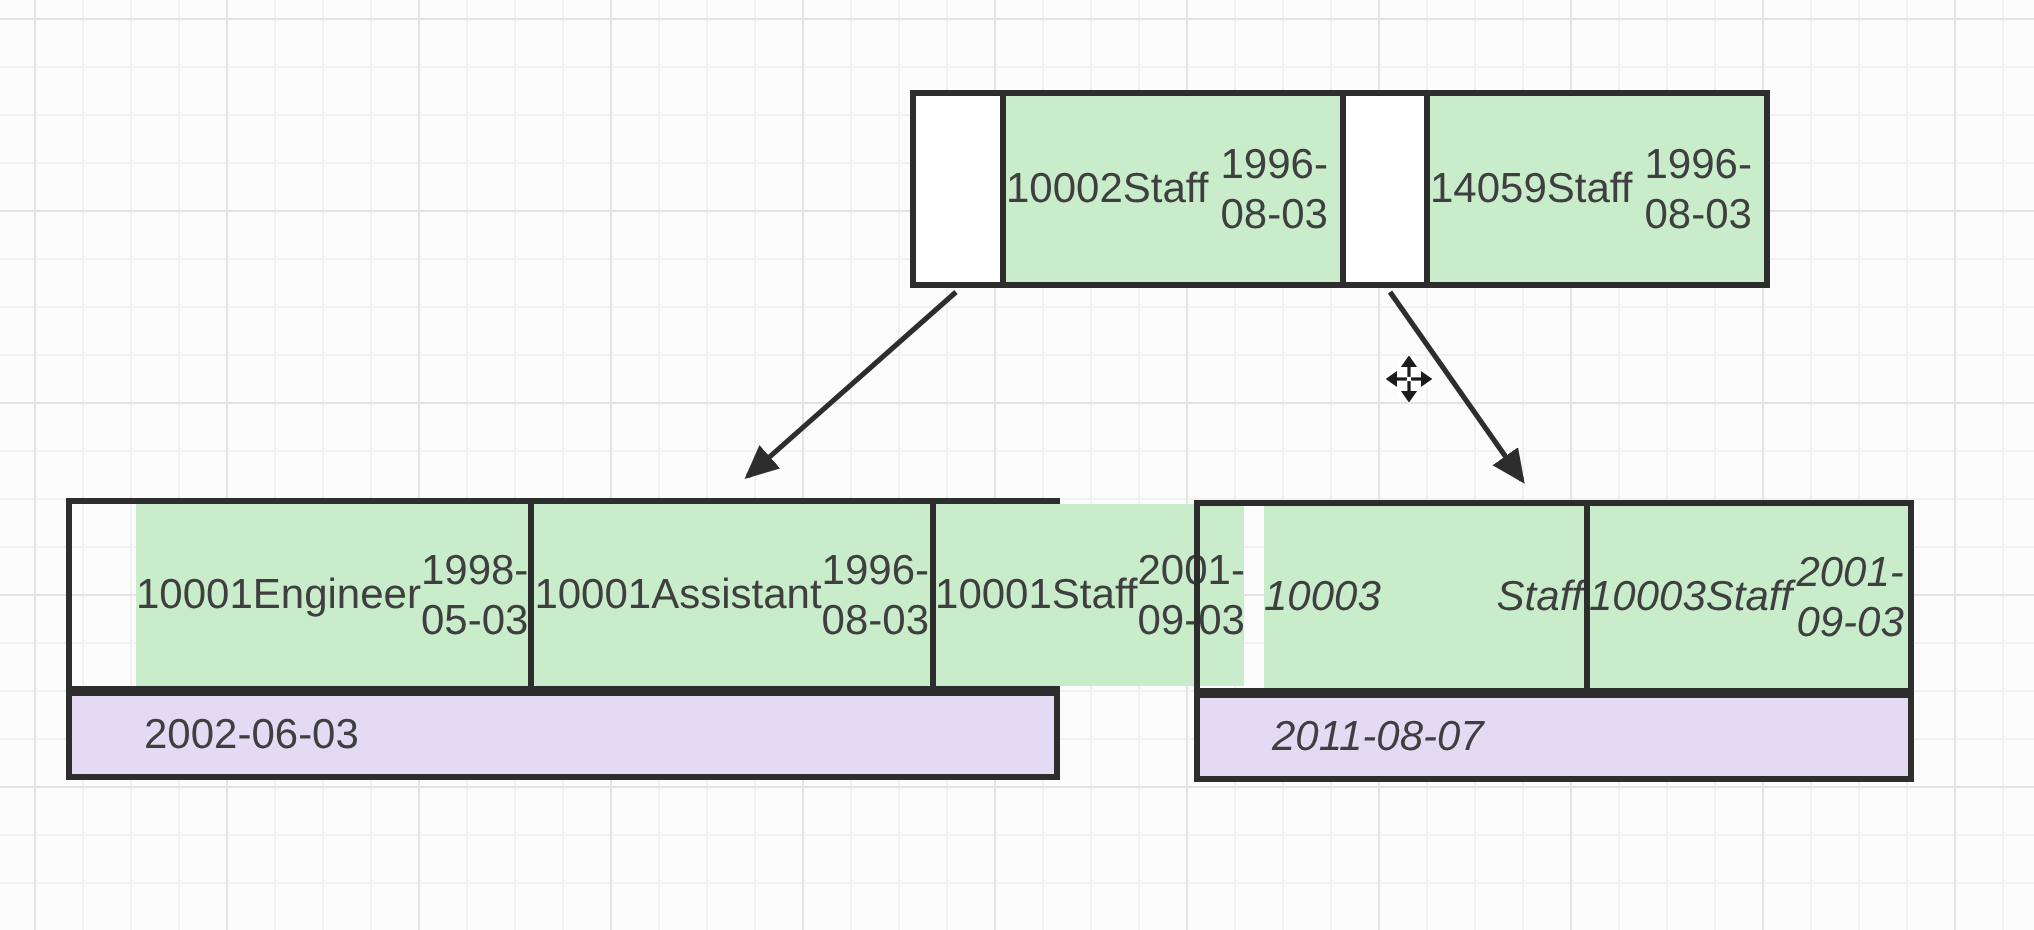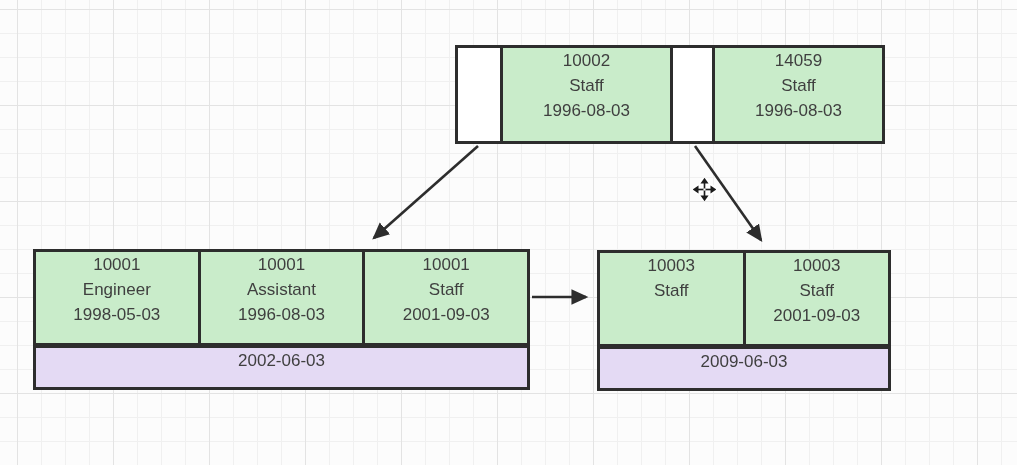--- a/index.html
+++ b/index.html
@@ -14,29 +14,29 @@
       linear-gradient(to bottom, var(--grid-major,#e3e3e3) 1px, transparent 1px),
       linear-gradient(to right, var(--grid-minor,#f0f0f0) 1px, transparent 1px),
       linear-gradient(to bottom, var(--grid-minor,#f0f0f0) 1px, transparent 1px);
     background-size:96px 96px,96px 96px,24px 24px,24px 24px;
     background-position:17px 9px,17px 9px,17px 9px,17px 9px;
   }
   .node{position:absolute;box-sizing:border-box;}
   .row{display:flex;box-sizing:border-box;border:3px solid var(--border,#2d2d2d);}
   .cell{
     box-sizing:border-box;flex:1 1 0;
-    display:flex;flex-direction:column;align-items:center;justify-content:flex-start;
-    color:var(--text,#3f3f3f);font-size:17px;line-height:25px;text-align:center;
+    display:flex;flex-direction:row;align-items:center;justify-content:space-between;
+    color:var(--text,#3f3f3f);font-size:21px;line-height:25px;text-align:center;
   }
   .cell + .cell{border-left:3px solid var(--border,#2d2d2d);}
   .key-cell{background:var(--key-fill,#c9ecca);}
   .pointer-cell{background:#ffffff;flex:0 0 42px;}
-  .value-cell{background:var(--value-fill,#e4daf4);}
+  .value-cell{background:var(--value-fill,#e4daf4);padding-left:36px;}
   .root-row{height:99px;}
-  .key-row{height:97px;}
+  .key-row{height:97px;padding-left:32px;}
   .value-row{height:44px;font-size:17px;}
   .connectors{position:absolute;left:0;top:0;pointer-events:none;}
   .cursor{position:absolute;pointer-events:none;}
 </style>
 </head>
 <body>
 
 <div class="canvas">
 
   <svg class="connectors" width="1017" height="465" viewBox="0 0 1017 465">
@@ -85,35 +85,35 @@
         <div>2001-09-03</div>
       </div>
     </div>
     <div class="row value-row" style="border-top-width:2px;">
       <div class="cell value-cell">
         <div>2002-06-03</div>
       </div>
     </div>
   </div>
 
-  <div class="node leaf-node" style="left:597px;top:250px;width:294px;">
+  <div class="node leaf-node" style="left:597px;top:250px;width:360px;font-style:italic;">
     <div class="row key-row">
       <div class="cell key-cell">
         <div>10003</div>
         <div>Staff</div>
       </div>
       <div class="cell key-cell">
         <div>10003</div>
         <div>Staff</div>
         <div>2001-09-03</div>
       </div>
     </div>
     <div class="row value-row" style="border-top-width:2px;">
       <div class="cell value-cell">
-        <div>2009-06-03</div>
+        <div>2011-08-07</div>
       </div>
     </div>
   </div>
 
   <div class="cursor" style="left:693px;top:178px;">
     <svg width="23" height="23" viewBox="0 0 24 24">
       <g stroke="#ffffff" stroke-width="5" fill="#ffffff" stroke-linejoin="round">
         <line x1="12" y1="4.5" x2="12" y2="19.5"></line>
         <line x1="4.5" y1="12" x2="19.5" y2="12"></line>
         <path d="M12 0.5 L8.7 5 L15.3 5 Z"></path>

